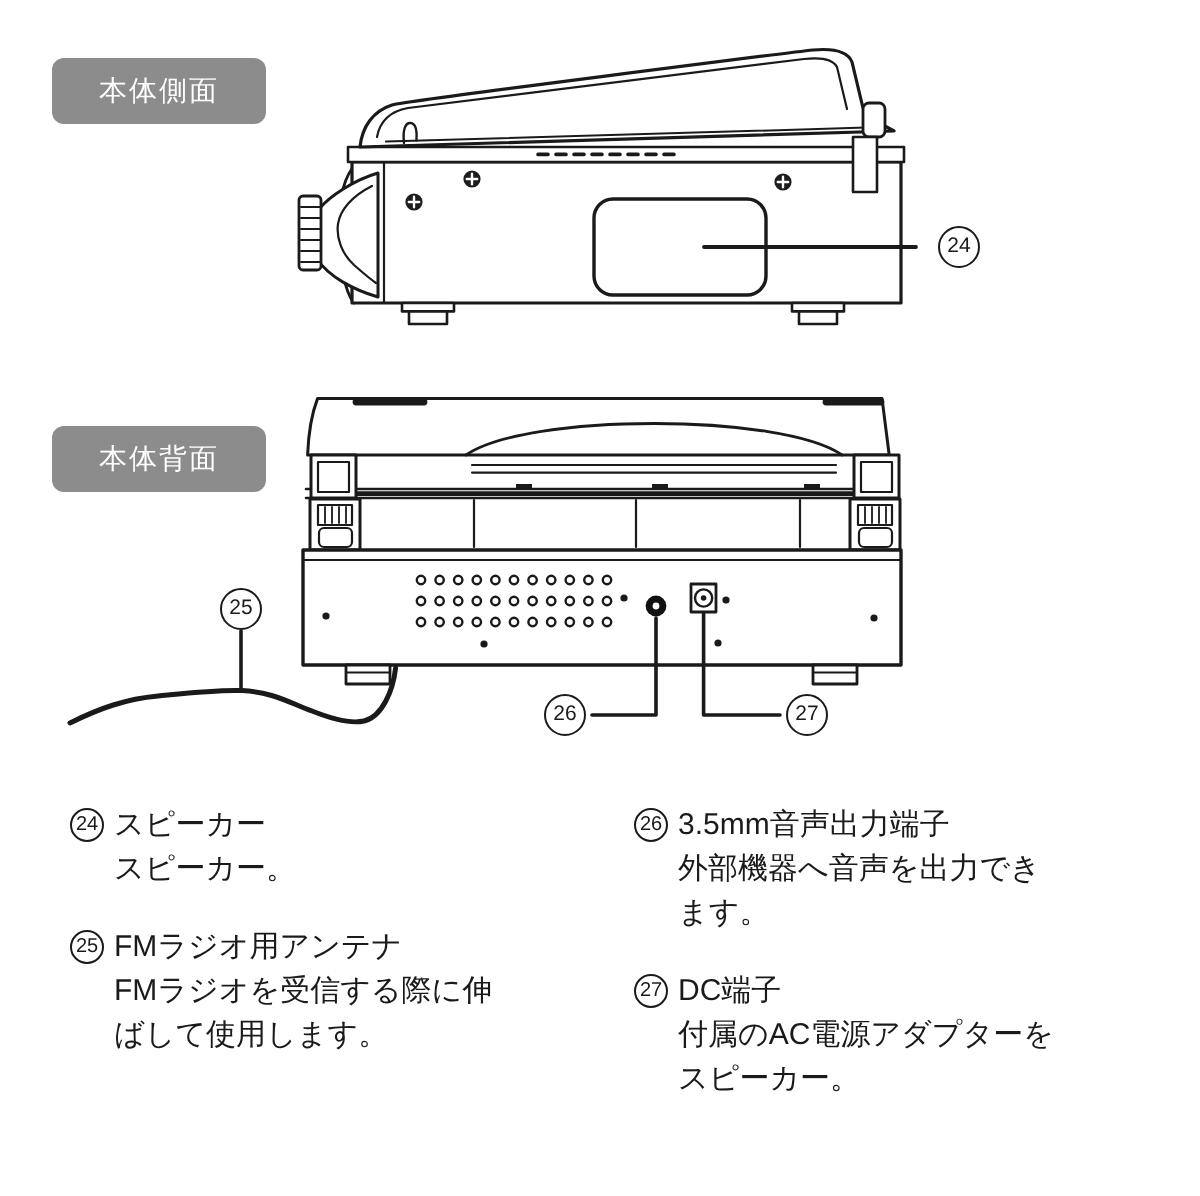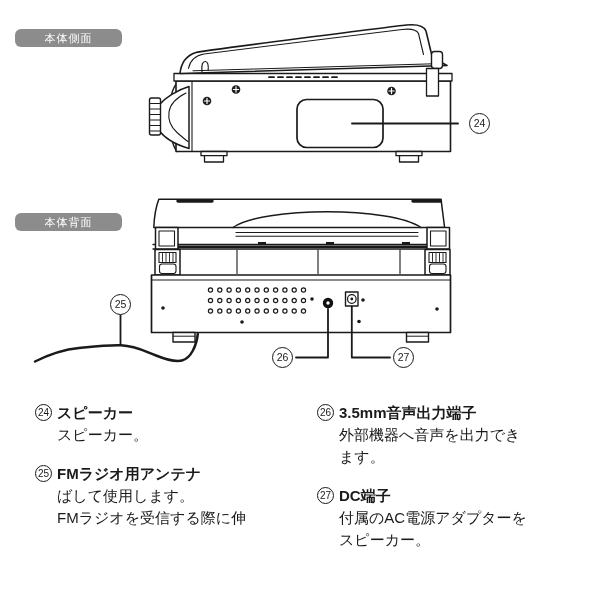--- a/index.html
+++ b/index.html
@@ -1,23 +1,23 @@
 <!DOCTYPE html>
 <html><head>
 <meta charset="utf-8">
 <style>
   html,body{margin:0;padding:0;background:#fff;}
   #page{
     position:relative;width:600px;height:598px;background:#fff;overflow:hidden;
     font-family:"Liberation Sans","DejaVu Sans",sans-serif;color:#1a1a1a;
   }
   .badge{
-    position:absolute;left:15px;width:107px;height:18px;background:#8c8c8c;
+    position:absolute;left:26px;width:107px;height:33px;background:#8c8c8c;
     color:#fff;border-radius:6px;display:flex;align-items:center;justify-content:center;
-    font-size:11px;letter-spacing:1px;font-weight:500;
+    font-size:14px;letter-spacing:1px;font-weight:500;
   }
   #badge-side{top:29px;}
   #badge-back{top:213px;text-align:right;}
   svg.art{position:absolute;left:0;top:0;}
   .callout{
     position:absolute;width:21px;height:21px;border:1.5px solid #1a1a1a;border-radius:50%;
     box-sizing:border-box;display:flex;align-items:center;justify-content:center;
     font-size:10.5px;background:#fff;line-height:1;
   }
   #callout-24{left:469px;top:113px;}
@@ -27,21 +27,21 @@
   .legend-col{position:absolute;top:402px;width:276px;}
   #legend-left{left:35px;}
   #legend-right{left:317px;}
   .legend-item{display:flex;gap:5px;margin-bottom:17px;}
   .legend-num{
     flex:none;width:17px;height:17px;margin-top:2px;border:1.2px solid #1a1a1a;
     border-radius:50%;box-sizing:border-box;display:flex;align-items:center;
     justify-content:center;font-size:10px;line-height:1;
   }
   .legend-text{font-size:15px;line-height:22px;}
-  .legend-title{font-weight:700;}
+  .legend-title{font-weight:400;}
 </style>
 </head>
 <body>
 
 <div id="page">
 
   <div class="badge" id="badge-side">本体側面</div>
   <div class="badge" id="badge-back">本体背面</div>
 
   <svg class="art" width="600" height="598" viewBox="0 0 600 598" fill="none" stroke="#1a1a1a" stroke-linecap="round" stroke-linejoin="round">
@@ -194,22 +194,22 @@
       <div class="legend-num">24</div>
       <div class="legend-text">
         <div class="legend-title">スピーカー</div>
         <div>スピーカー。</div>
       </div>
     </div>
     <div class="legend-item">
       <div class="legend-num">25</div>
       <div class="legend-text">
         <div class="legend-title">FMラジオ用アンテナ</div>
+        <div>FMラジオを受信する際に伸</div>
         <div>ばして使用します。</div>
-        <div>FMラジオを受信する際に伸</div>
       </div>
     </div>
   </div>
 
   <div class="legend-col" id="legend-right">
     <div class="legend-item">
       <div class="legend-num">26</div>
       <div class="legend-text">
         <div class="legend-title">3.5mm音声出力端子</div>
         <div>外部機器へ音声を出力でき</div>

